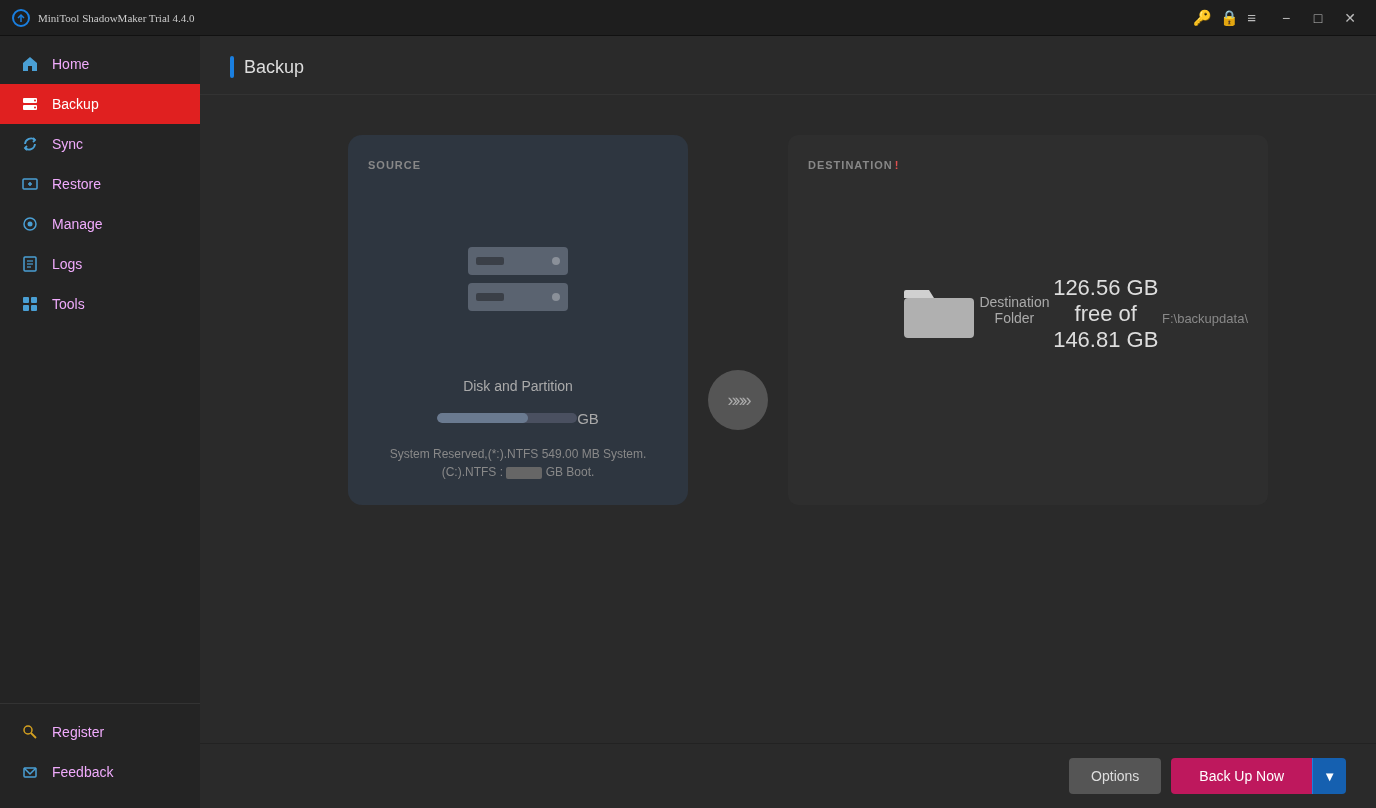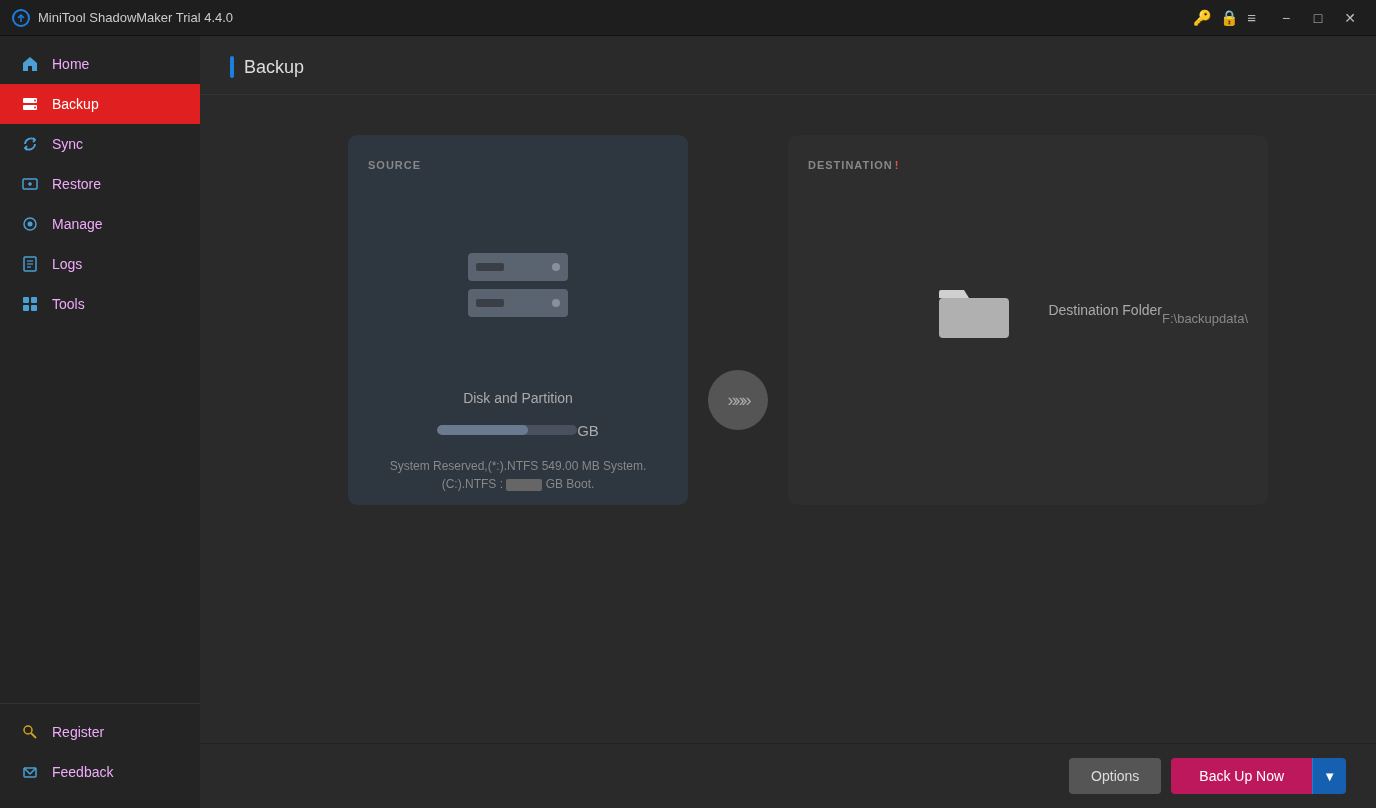--- a/index.html
+++ b/index.html
@@ -26,23 +26,24 @@
     }
     .title-bar-icon {
       width: 18px;
       height: 18px;
       margin-right: 8px;
       display: flex;
       align-items: center;
       justify-content: center;
     }
     .title-bar-text {
-      font-size: 13px;
+      font-size: 11px;
       color: #ccc;
       flex: 1;
+      font-family: Liberation Serif, serif;
     }
     .title-bar-controls {
       display: flex;
       gap: 4px;
       align-items: center;
     }
     .title-bar-btn {
       width: 28px;
       height: 28px;
       display: flex;
@@ -158,24 +159,24 @@
       display: flex;
       align-items: center;
       gap: 0;
       width: 100%;
       justify-content: center;
     }
 
     
     .source-card {
       background: #2e3640;
-      border-radius: 9px;
+      border-radius: 14px;
       width: 340px;
       min-height: 370px;
-      padding: 24px 20px 12px;
+      padding: 24px 20px 24px;
       display: flex;
       flex-direction: column;
       align-items: center;
       cursor: pointer;
       position: relative;
       margin-left: 40px;
     }
 
     .dest-card {
       background: #2e2e2e;
@@ -546,20 +547,21 @@
           </span>
           <div class="card-icon-area">
             <svg class="folder-icon-svg" viewBox="0 0 80 65">
 
               <rect x="5" y="20" width="70" height="40" rx="4" fill="#b0b0b0"></rect>
 
               <path d="M5 20 L5 14 Q5 12 7 12 L30 12 L35 20 Z" fill="#d0d0d0"></path>
             </svg>
           </div>
           <div class="card-label">Destination Folder</div>
+          <div class="dest-free-size">126.56 GB free of 146.81 GB</div>
           <div class="dest-path">F:\backupdata\</div>
         </div>
 
       </div>
     </div>
 
     <div class="bottom-bar">
       <button class="btn-options">Options</button>
       <div style="display:flex;">
         <button class="btn-backup">Back Up Now</button>

